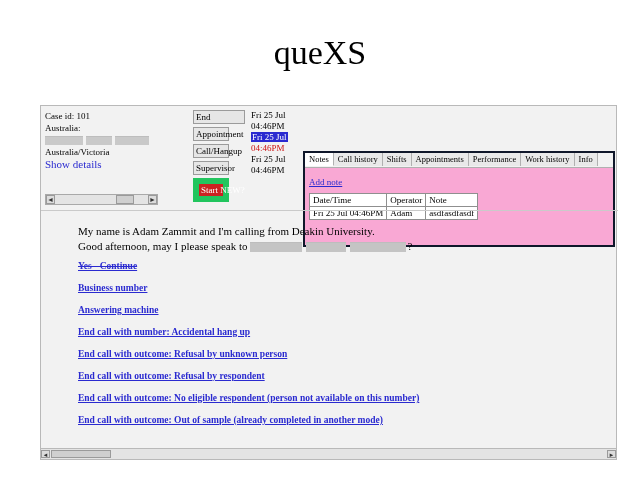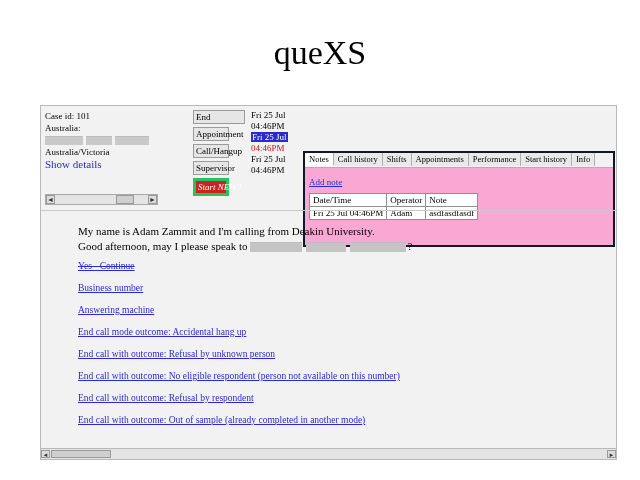--- a/index.html
+++ b/index.html
@@ -133,22 +133,21 @@
     box-sizing: border-box;
     text-align: left;
     cursor: pointer;
     white-space: nowrap;
   }
   .btn.wide { width: 36px; }
   .btn.red {
     background: #d9534f;
     background: #cc2222;
     color: #ffffff;
-    border: 3px solid #22c55e;
-    font-style: italic;
+    border: 6px solid #22c55e;
   }
   
   .stamps {
     position: absolute;
     left: 210px;
     top: 4px;
     width: 48px;
     font-size: 9px;
     line-height: 11px;
     color: #000000;
@@ -251,20 +250,21 @@
     width: 520px;
   }
   .link {
     display: block;
     margin-bottom: 12px;
     font-size: 9.5px;
     color: #2a2ad0;
     text-decoration: underline;
     cursor: pointer;
     white-space: nowrap;
+    font-weight: bold;
   }
   .link.strike { text-decoration: underline line-through; }
 
   
   .bscroll {
     position: absolute;
     left: 0px;
     bottom: 0px;
     width: 575px;
     height: 11px;
@@ -342,21 +342,21 @@
         <div>04:46PM</div>
       </div>
 
       <div class="tabpanel">
         <div class="tabs">
           <div class="tab active">Notes</div>
           <div class="tab">Call history</div>
           <div class="tab">Shifts</div>
           <div class="tab">Appointments</div>
           <div class="tab">Performance</div>
-          <div class="tab">Start history</div>
+          <div class="tab">Work history</div>
           <div class="tab">Info</div>
           <div style="clear:both"></div>
         </div>
         <div class="tab-body">
           <span class="add-note">Add note</span>
           <table class="notes">
             <tbody>
                 <tr>
               <th>Date/Time</th>
               <th>Operator</th>
@@ -380,24 +380,24 @@
       <div>My name is Adam Zammit and I'm calling from Deakin University.</div>
       <div>
         <span>Good afternoon, may I please speak to</span><span class="redact s1"></span><span class="redact s2"></span><span class="redact s3"></span><span>?</span>
       </div>
     </div>
 
     <div class="links">
       <span class="link strike">Yes - Continue</span>
       <span class="link">Business number</span>
       <span class="link">Answering machine</span>
-      <span class="link">End call mode outcome: Accidental hang up</span>
+      <span class="link">End call with number: Accidental hang up</span>
       <span class="link">End call with outcome: Refusal by unknown person</span>
+      <span class="link">End call with outcome: Refusal by respondent</span>
       <span class="link">End call with outcome: No eligible respondent (person not available on this number)</span>
-      <span class="link">End call with outcome: Refusal by respondent</span>
       <span class="link">End call with outcome: Out of sample (already completed in another mode)</span>
     </div>
 
     <div class="bscroll">
       <div class="arrow left">◄</div>
       <div class="thumb"></div>
       <div class="arrow right">►</div>
     </div>
 
   </div>

